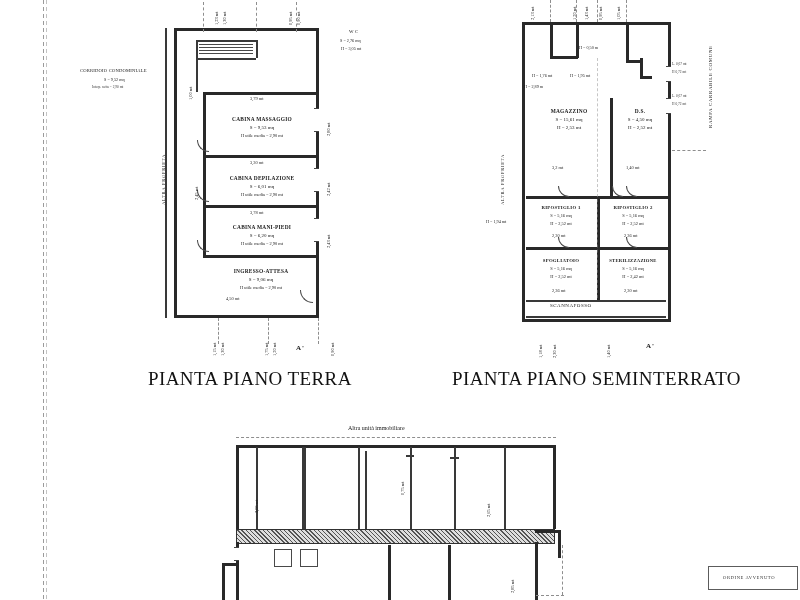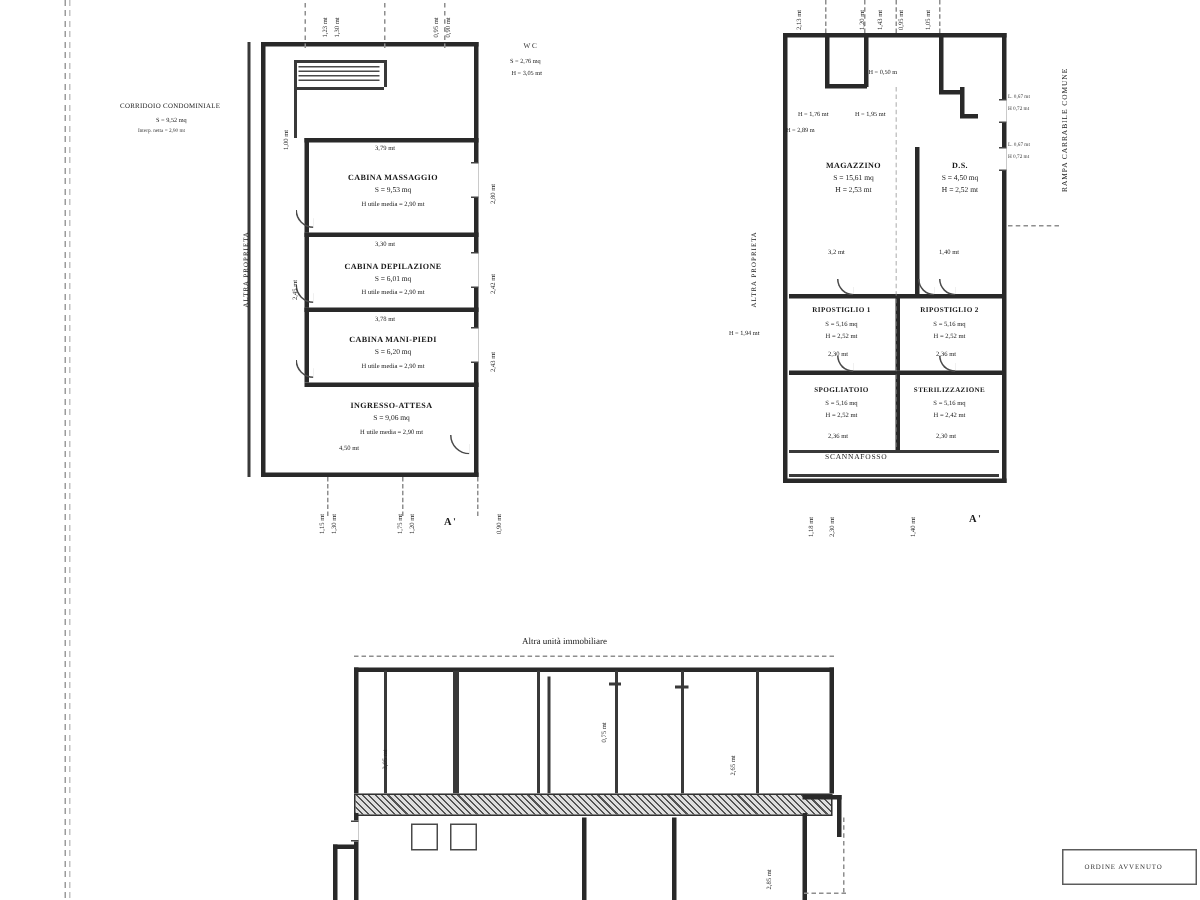--- a/index.html
+++ b/index.html
@@ -262,20 +262,22 @@
 
     <div class="lbl vert" style="left:268px;top:128px;font-size:5px;letter-spacing:.6px;">RAMPA CARRABILE COMUNE</div>
 
     <div class="lbl secmark" style="left:206px;top:342px;">A'</div>
 
     <div class="lbl dimtxtV" style="left:98px;top:358px;">1,18 mt</div>
     <div class="lbl dimtxtV" style="left:112px;top:358px;">2,30 mt</div>
     <div class="lbl dimtxtV" style="left:166px;top:358px;">1,40 mt</div>
   </div>
 
+  <div class="title" style="left:148px;top:368px;">PIANTA PIANO TERRA</div>
+  <div class="title" style="left:452px;top:368px;">PIANTA PIANO SEMINTERRATO</div>
 
   <div class="abs" style="left:220px;top:415px;width:360px;height:185px;">
 
     <div class="dash" style="left:16px;top:22px;width:320px;"></div>
     <div class="lbl" style="left:128px;top:10px;font-size:6px;">Altra unità immobiliare</div>
 
     <div class="wall wallH" style="left:16px;top:30px;width:320px;"></div>
     <div class="wall wallV" style="left:16px;top:30px;height:84px;"></div>
     <div class="wall wallV" style="left:333px;top:30px;height:84px;"></div>
 

